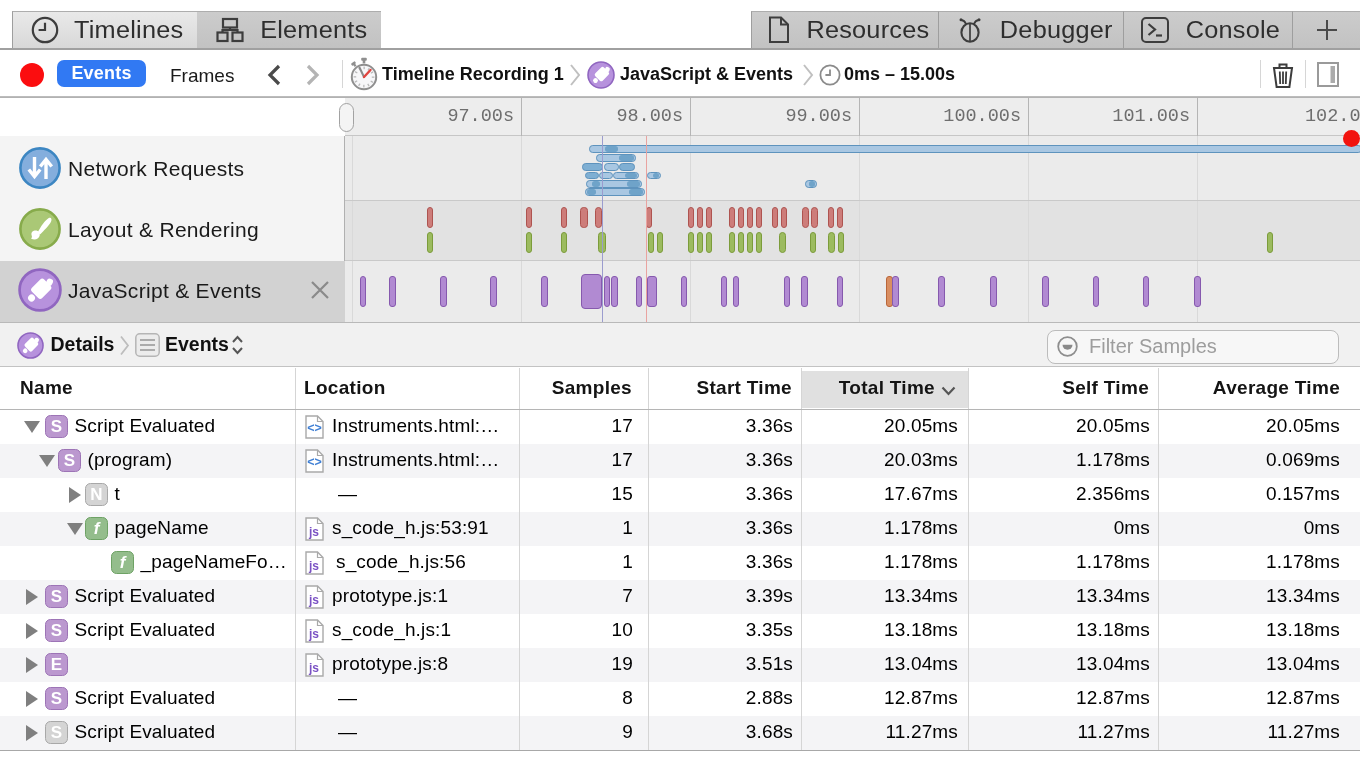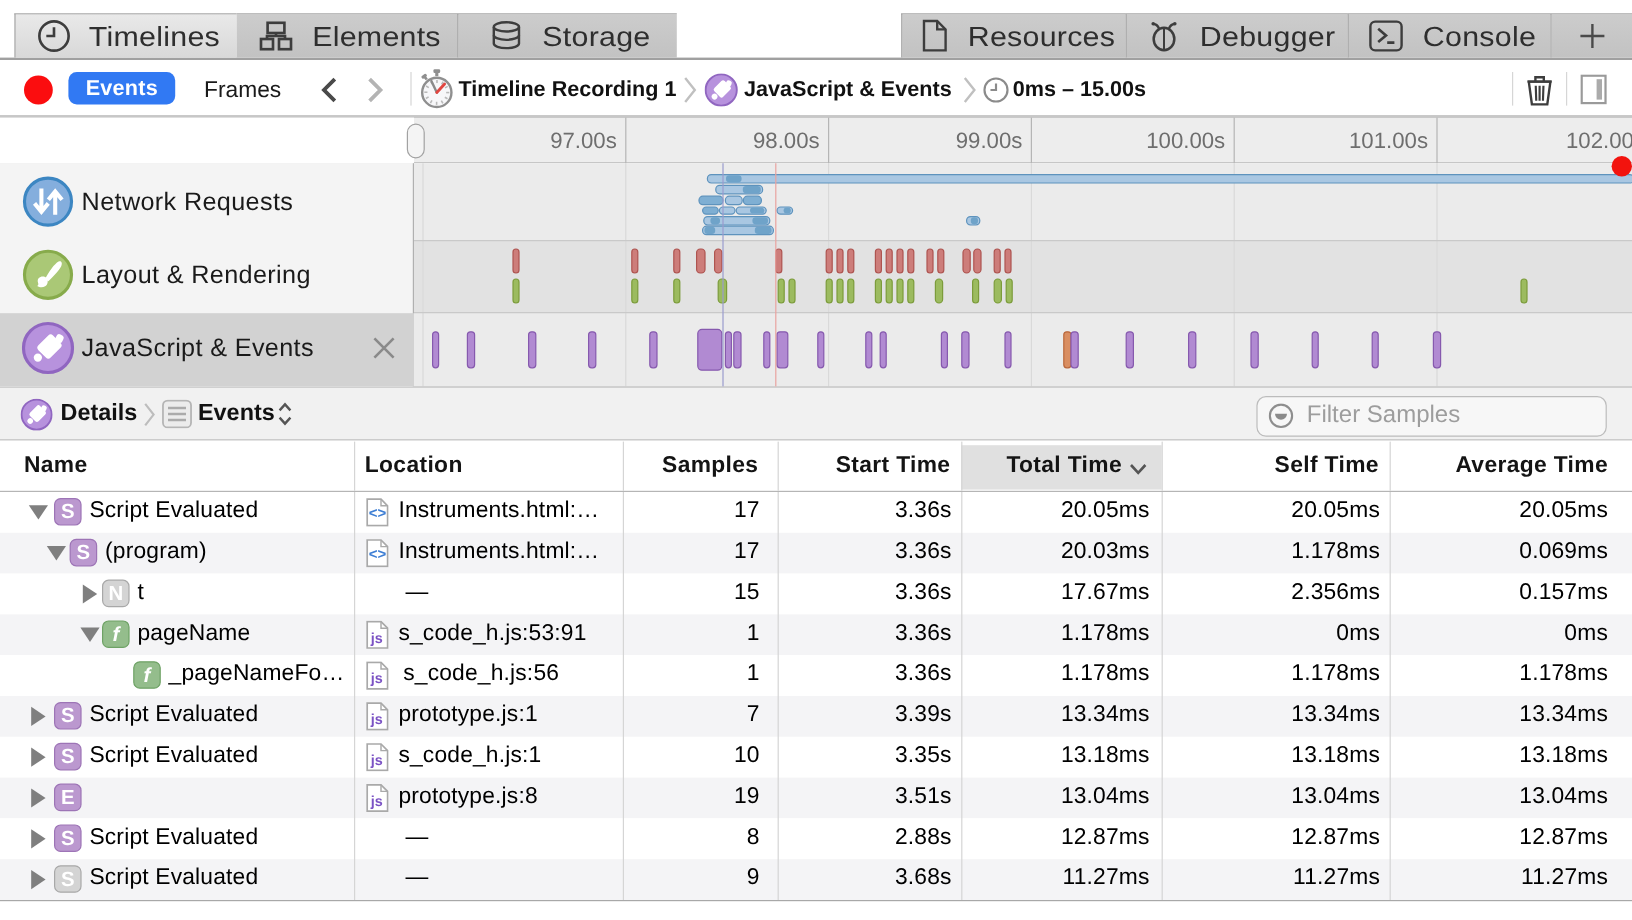--- a/index.html
+++ b/index.html
@@ -17,21 +17,21 @@
 #toolbar { position:absolute; left:0; top:52px; width:1360px; height:45px; background:#fff; border-bottom:1px solid #bcbcbc; }
 #recdot { position:absolute; left:20px; top:11px; width:24px; height:24px; border-radius:50%; background:#fb0d0f; }
 #events { position:absolute; left:57px; top:7.5px; width:89px; height:27px; border-radius:7px; background:#3179f3;
   color:#fff; font-size:18px; font-weight:bold; text-align:center; line-height:27px; letter-spacing:0.2px; }
 .tbtxt { position:absolute; top:12.5px; font-size:19px; color:#1a1a1a; }
 .crumb { position:absolute; top:12px; font-size:18px; font-weight:bold; color:#111; }
 .vsep { position:absolute; width:1px; background:#d6d6d6; }
 
 #ruler { position:absolute; left:0; top:97px; width:1360px; height:39px; background:#ededed; border-top:1.5px solid #b2b2b2; border-bottom:1px solid #c6c6c6; }
 #rulerleft { position:absolute; left:0; top:0; width:345px; height:37.5px; background:#fff; }
-.rlab { position:absolute; top:7.5px; font-size:18.5px; color:#6e6e6e; }
+.rlab { position:absolute; top:7.5px; font-size:18.5px; color:#6e6e6e;font-family:Liberation Mono, monospace; }
 .rtick { position:absolute; top:0; width:1px; height:37.5px; background:#b5b5b5; }
 #edittxt { position:absolute; right:24px; top:6px; font-size:19.5px; color:#111;margin-top:44px; }
 #handle { position:absolute; left:339px; top:5px; width:15px; height:29px; border-radius:7.5px; background:#f4f4f4; border:1.5px solid #a2a2a2; }
 #scrubdot { position:absolute; left:1343px; top:130px; width:17px; height:17px; border-radius:50%; background:#f2130e; z-index:30; }
 
 #overview { position:absolute; left:0; top:135.5px; width:1360px; height:186px; background:#ebebeb; }
 #ovlayout { position:absolute; left:0; top:64px; width:1360px; height:61px; background:#e2e2e2; }
 .ovborder { position:absolute; left:0; width:1360px; height:1px; background:#c9c9c9; }
 #sidebar { position:absolute; left:0; top:0; width:345px; height:186px; background:#f4f4f4; border-right:1px solid #b0b0b0; z-index:10; }
 #sbsel { position:absolute; left:0; top:125px; width:345px; height:61px; background:#d2d2d2; }
@@ -88,30 +88,20 @@
         <span class="ttxt">Elements</span>
       </div>
 <div class="tab sel" style="left:12px;width:184.5px">
         <span class="ticon">
           <svg width="28" height="28" viewBox="0 0 28 28" style="">
             <circle cx="14" cy="14" r="12.2" fill="none" stroke="#3d3d3d" stroke-width="2.2"></circle>
             <path d="M14 6.8 V14 H7.6" fill="none" stroke="#3d3d3d" stroke-width="2.2"></path>
           </svg>
         </span>
         <span class="ttxt">Timelines</span>
-      </div>
-<div class="tab" style="left:381px;width:183px">
-        <span class="ticon">
-          <svg width="28" height="28" viewBox="0 0 28 28" style="">
-            <ellipse cx="14" cy="6.4" rx="10.5" ry="3.9" fill="none" stroke="#3d3d3d" stroke-width="2"></ellipse>
-            <path d="M3.5 6.4 V13.3 c0 2.2 4.7 3.9 10.5 3.9 s10.5 -1.7 10.5 -3.9 V6.4" fill="none" stroke="#3d3d3d" stroke-width="2"></path>
-            <path d="M3.5 13.3 V20.2 c0 2.2 4.7 3.9 10.5 3.9 s10.5 -1.7 10.5 -3.9 V13.3" fill="none" stroke="#3d3d3d" stroke-width="2"></path>
-          </svg>
-        </span>
-        <span class="ttxt">Storage</span>
       </div>
 <div class="tab" style="left:751px;width:187px">
         <span class="ticon">
           <svg width="26" height="30" viewBox="0 0 26 30" style="">
             <path d="M4 2.5 H15 L22 9.5 V27 H4 Z" fill="none" stroke="#3d3d3d" stroke-width="2"></path>
             <path d="M15 2.5 V9.5 H22" fill="none" stroke="#3d3d3d" stroke-width="2"></path>
           </svg>
         </span>
         <span class="ttxt">Resources</span>
       </div>

